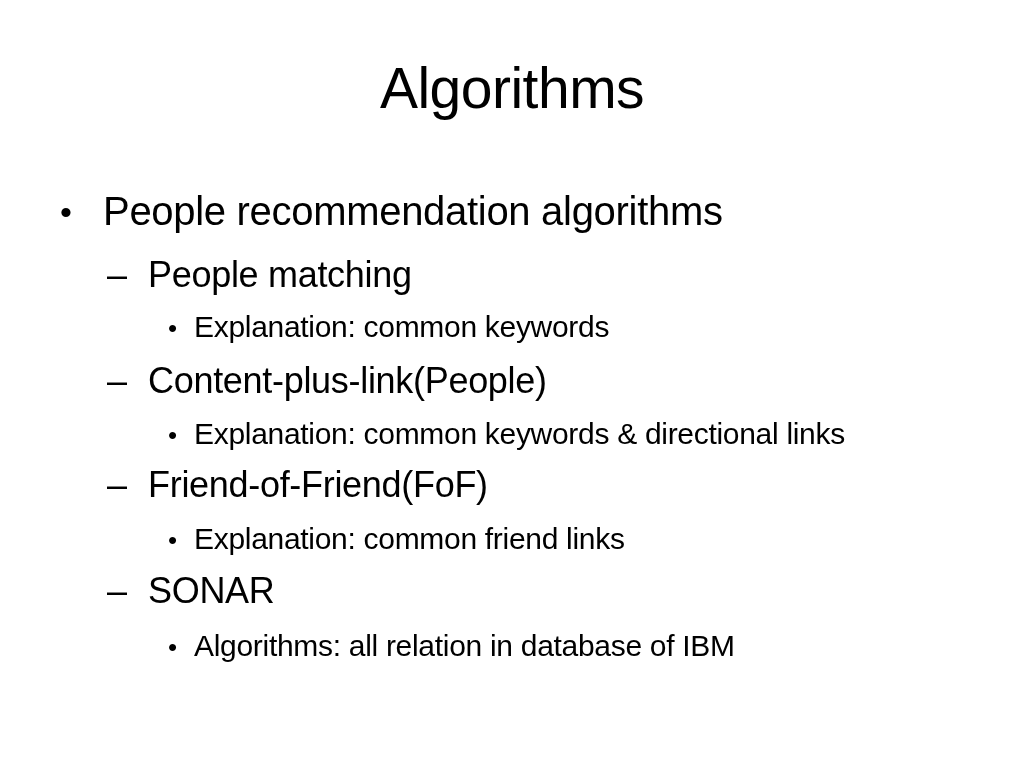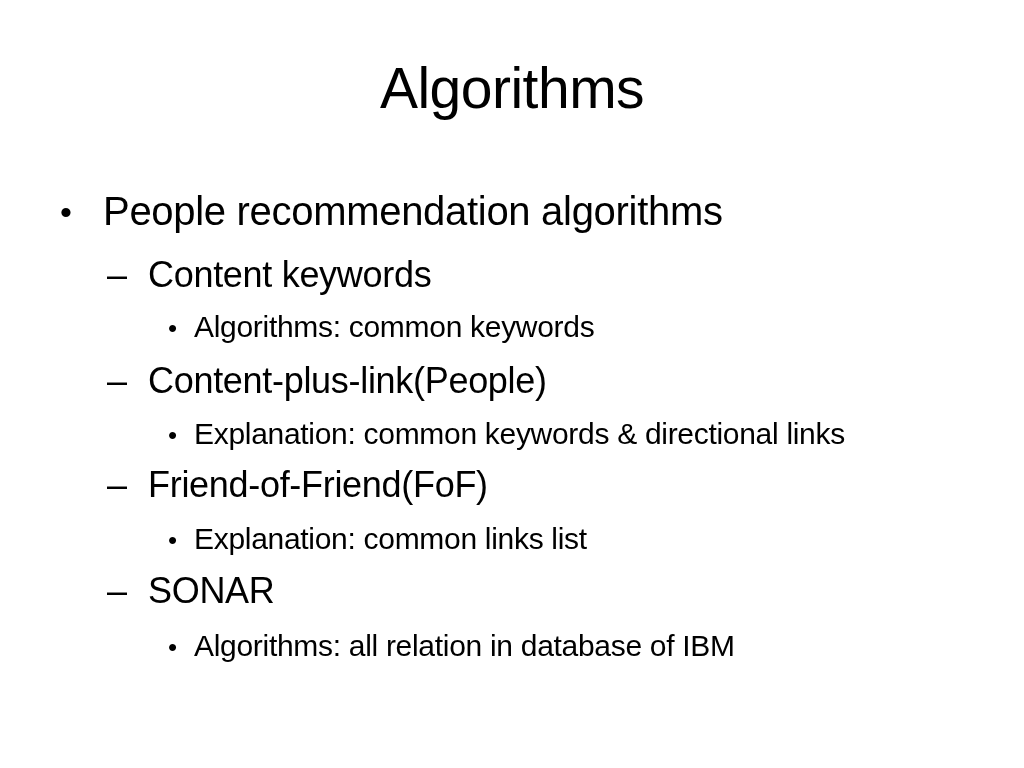--- a/index.html
+++ b/index.html
@@ -75,46 +75,46 @@
 
   <div class="slide-title">Algorithms</div>
 
   <div class="row l1 r1">
     <span class="glyph">•</span>
     <span class="txt">People recommendation algorithms</span>
   </div>
 
   <div class="row l2 r2">
     <span class="glyph">–</span>
-    <span class="txt">Content keywords</span>
+    <span class="txt">People matching</span>
   </div>
 
   <div class="row l3 r3">
     <span class="glyph">•</span>
-    <span class="txt">Algorithms: common keywords</span>
+    <span class="txt">Explanation: common keywords</span>
   </div>
 
   <div class="row l2 r4">
     <span class="glyph">–</span>
     <span class="txt">Content-plus-link(People)</span>
   </div>
 
   <div class="row l3 r5">
     <span class="glyph">•</span>
     <span class="txt">Explanation: common keywords &amp; directional links</span>
   </div>
 
   <div class="row l2 r6">
     <span class="glyph">–</span>
     <span class="txt">Friend-of-Friend(FoF)</span>
   </div>
 
   <div class="row l3 r7">
     <span class="glyph">•</span>
-    <span class="txt">Explanation: common links list</span>
+    <span class="txt">Explanation: common friend links</span>
   </div>
 
   <div class="row l2 r8">
     <span class="glyph">–</span>
     <span class="txt">SONAR</span>
   </div>
 
   <div class="row l3 r9">
     <span class="glyph">•</span>
     <span class="txt">Algorithms: all relation in database of IBM</span>

